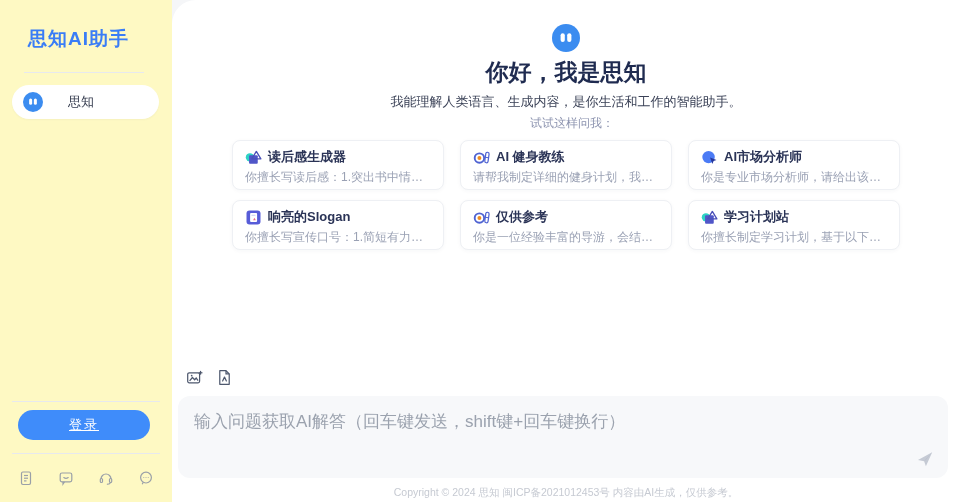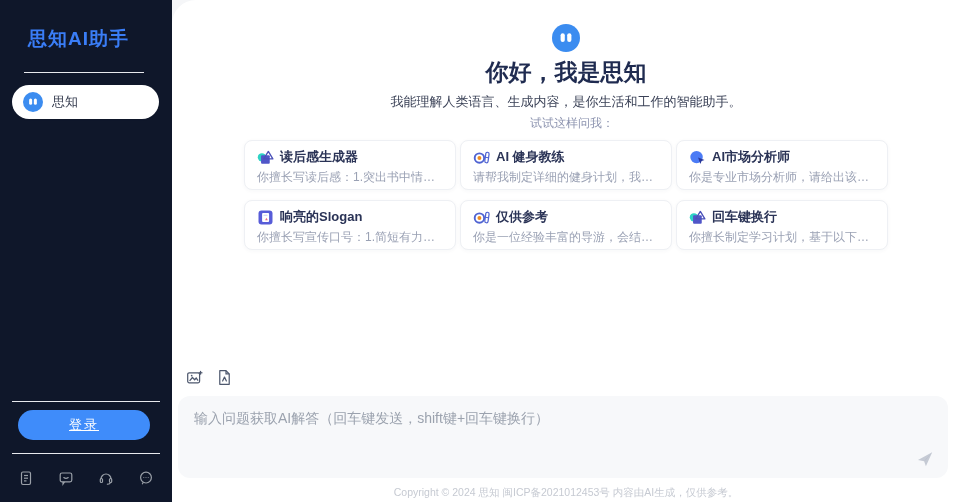--- a/index.html
+++ b/index.html
@@ -3,72 +3,72 @@
 <meta charset="utf-8">
 <style>
   * { margin:0; padding:0; box-sizing:border-box; }
   html,body { width:960px; height:502px; overflow:hidden; }
   body {
     font-family:"Liberation Sans","DejaVu Sans",sans-serif;
     background:#f5f6f8; position:relative; color:#1f2b50;
   }
 
   
-  .sidebar { position:absolute; left:0; top:0; width:172px; height:502px; background:#0f172a; }
+  .sidebar { position:absolute; left:0; top:0; width:172px; height:502px; background:#fef9c3; }
   .brand { position:absolute; left:28px; top:26px; font-size:19px; font-weight:bold; color:#3a7df6; letter-spacing:1px; }
   .sb-divider { position:absolute; height:1px; background:#e7e9ee; }
   .d1 { top:72px; left:24px; right:28px; }
   .d2 { top:401px; left:12px; right:12px; }
   .d3 { top:453px; left:12px; right:12px; }
   .convo {
     position:absolute; left:12px; right:13px; top:85px; height:34px;
     background:#ffffff; border-radius:17px; display:flex; align-items:center;
-    padding-left:11px; gap:9px; cursor:pointer; box-shadow:0 1px 2px rgba(40,60,110,0.04);
+    padding-left:11px; gap:25px; cursor:pointer; box-shadow:0 1px 2px rgba(40,60,110,0.04);
   }
   .convo-label { font-size:13px; color:#333a4d; font-weight:500; }
   .login-btn {
     position:absolute; left:18px; right:22px; top:410px; height:30px;
     background:#3f8cfa; border:none; border-radius:15px; color:#ffffff; font-size:13px;
     font-family:inherit; cursor:pointer; letter-spacing:2px;text-decoration:underline;
   }
   .sb-icons { position:absolute; left:18px; right:18px; top:470px; display:flex; justify-content:space-between; align-items:center; }
   .sb-icons .ic { width:16px; height:16px; cursor:pointer; display:inline-flex; }
 
   
   .main { position:absolute; left:172px; top:0; right:0; height:502px; background:#ffffff; border-radius:24px 0 0 0; }
 
   .hero-avatar { position:absolute; left:50%; transform:translateX(-50%); top:24px; width:28px; height:28px; }
   .hero-title { position:absolute; left:0; right:0; top:57px; text-align:center; font-size:23px; font-weight:bold; color:#1f2b50; }
   .hero-sub { position:absolute; left:0; right:0; top:93px; text-align:center; font-size:13px; color:#3b4257; }
   .hero-hint { position:absolute; left:12px; right:0; top:115px; text-align:center; font-size:12px; color:#8c93af; }
 
   .cards {
     position:absolute; left:50%; transform:translateX(-50%); top:140px;
-    display:grid; grid-template-columns:repeat(3,212px); gap:10px 4px;
+    display:grid; grid-template-columns:repeat(3,212px); gap:10px 16px;
   }
   .card {
     width:212px; height:50px; background:#ffffff; border:1px solid #eef0f4;
     border-radius:8px; padding:7px 12px 0 12px; cursor:pointer;
     box-shadow:0 1px 4px rgba(31,41,85,0.04);
   }
   .card-head { display:flex; align-items:center; gap:6px; }
   .cicon { width:17px; height:17px; display:inline-flex; flex:0 0 auto; }
   .ctitle { font-size:13px; font-weight:bold; color:#2a3356; white-space:nowrap; }
   .cdesc { margin-top:3px; font-size:12px; color:#9aa1b4; white-space:nowrap; overflow:hidden; text-overflow:ellipsis; }
 
   .composer-tools { position:absolute; left:14px; top:369px; display:flex; gap:13px; }
   .composer-tools .ic { width:17px; height:17px; cursor:pointer; display:inline-flex; }
 
   .composer-box {
     position:absolute; left:6px; right:12px; top:396px; height:82px;
     background:#f7f8fa; border-radius:12px;
   }
   .composer-input {
     width:100%; height:100%; background:transparent; border:none; resize:none; outline:none;
-    font-family:inherit; font-size:14px; color:#14532d; padding:14px 40px 14px 16px;
+    font-family:inherit; font-size:17px; color:#14532d; padding:14px 40px 14px 16px;
   }
   .composer-input::placeholder { color:#9ba2ae; }
   .send-btn { position:absolute; right:14px; bottom:10px; width:18px; height:18px; cursor:pointer; display:inline-flex; background:none; border:none; padding:0; }
 
   .footer { position:absolute; left:0; right:0; top:486px; text-align:center; font-size:10.5px; color:#c6cad2; }
 </style>
 </head>
 <body>
 
 <div class="sidebar">
@@ -219,21 +219,21 @@
 
     <div class="card">
       <div class="card-head">
         <span class="cicon">
           <svg viewBox="0 0 18 18" width="17" height="17">
               <circle cx="5.2" cy="8.8" r="4.4" fill="#2ED3C5"></circle>
               <rect x="4.3" y="6.6" width="9.2" height="9" rx="1" fill="#5056C8"></rect>
               <polygon points="12,2.6 16.8,10.4 7.2,10.4" fill="none" stroke="#4A50B8" stroke-width="1.4" stroke-linejoin="round"></polygon>
             </svg>
         </span>
-        <span class="ctitle">回车键换行</span>
+        <span class="ctitle">学习计划站</span>
       </div>
       <div class="cdesc">你擅长制定学习计划，基于以下学生的情况...</div>
     </div>
 
   </div>
 
   <div class="composer-tools">
     <span class="ic">
       <svg viewBox="0 0 18 18" width="17" height="17" fill="none" stroke="#4E586E" stroke-width="1.3">
           <rect x="1.8" y="4" width="12.6" height="10.6" rx="1.6"></rect>

